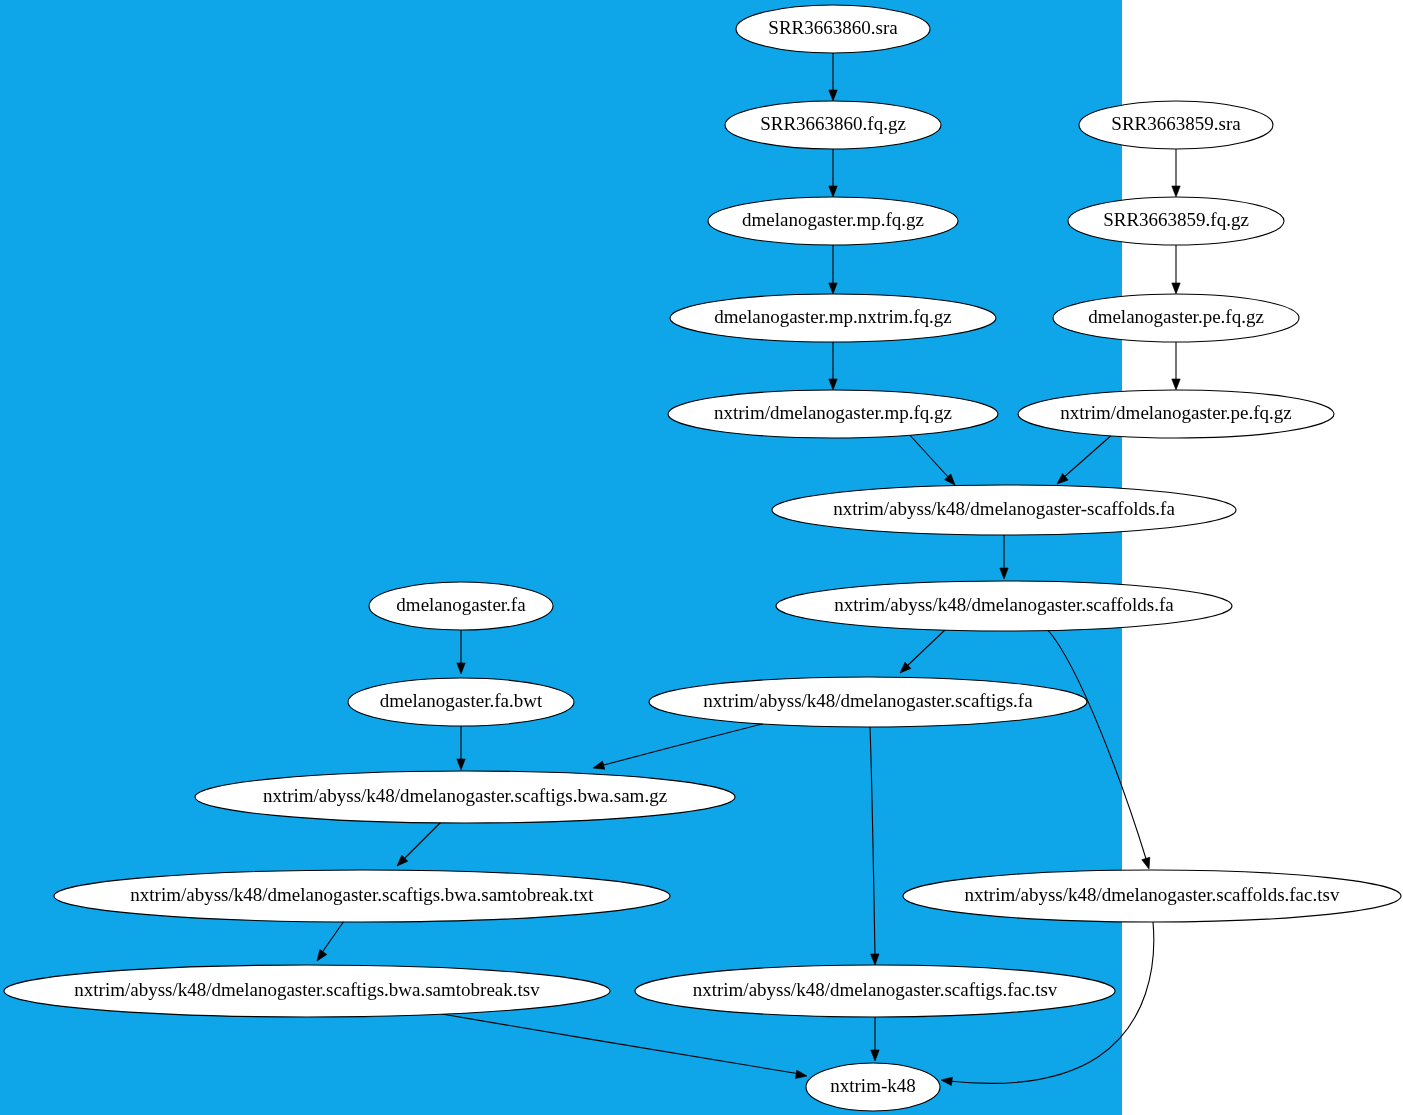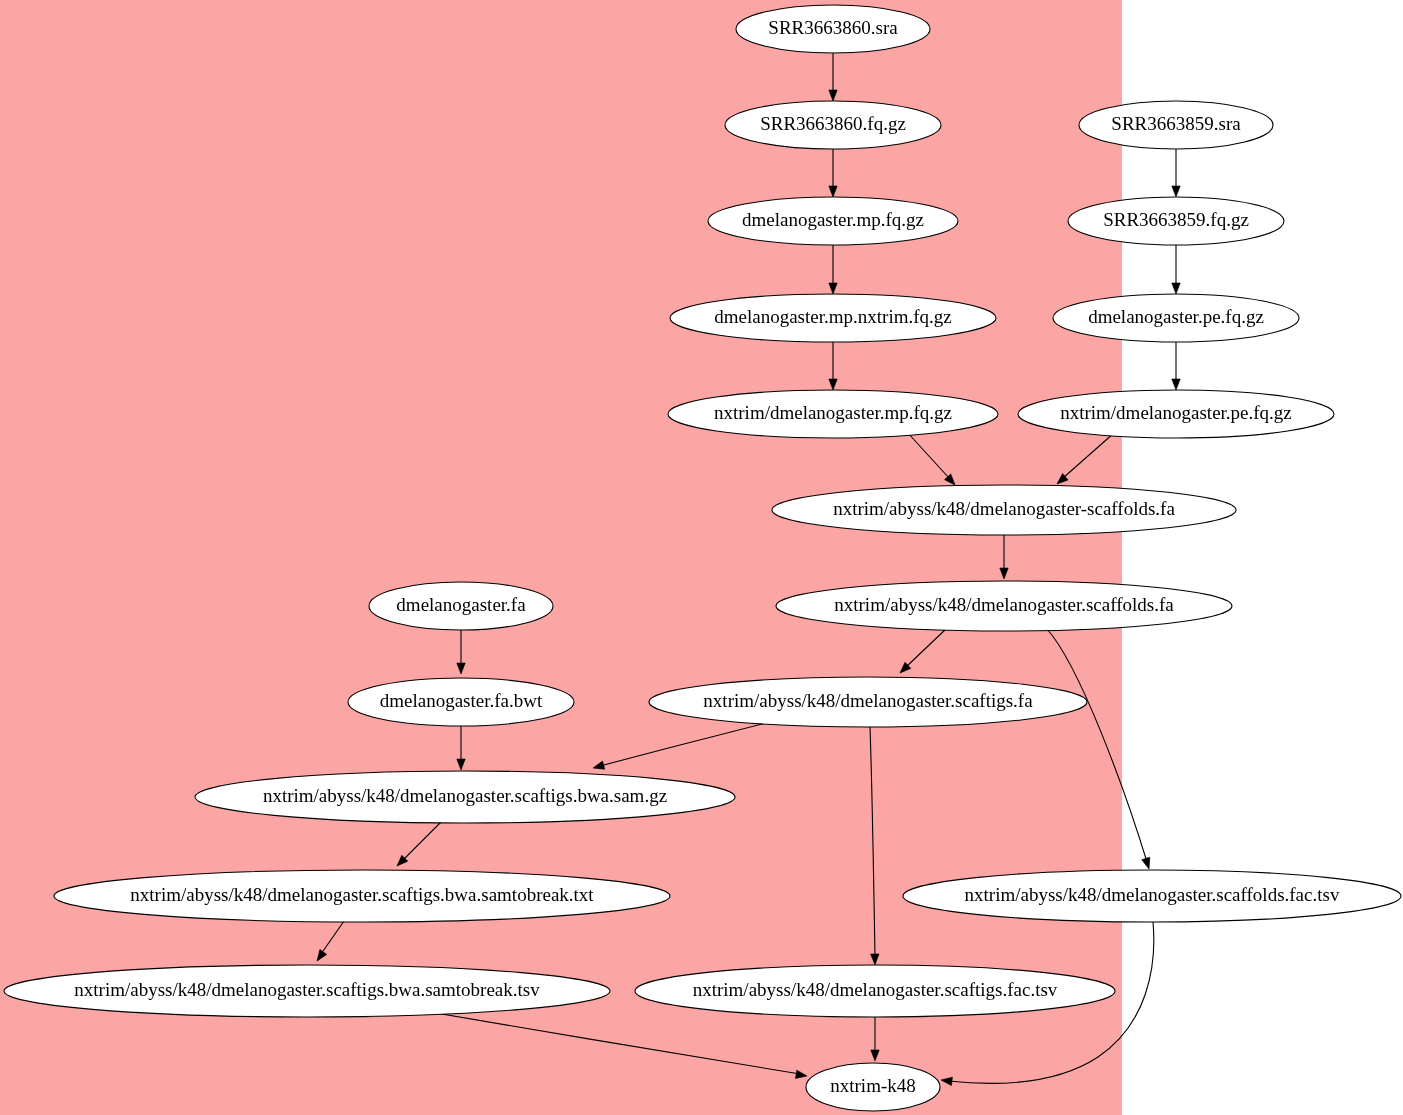--- a/index.html
+++ b/index.html
@@ -10,21 +10,21 @@
   body {
     width: 1403px;
     height: 1115px;
     overflow: hidden;
     font-family: "Liberation Serif", "DejaVu Serif", serif;
   }
   #graph-root {
     position: relative;
     width: 1122px;
     height: 1115px;
-    background: #fca5a5;
+    background: #0ea5e9;
   }
   svg#graph-svg {
     display: block;
     width: 1403px;
     height: 1115px;
   }
   .node-ellipse {
     fill: #ffffff;
     stroke: #000000;
     stroke-width: 1.1;

